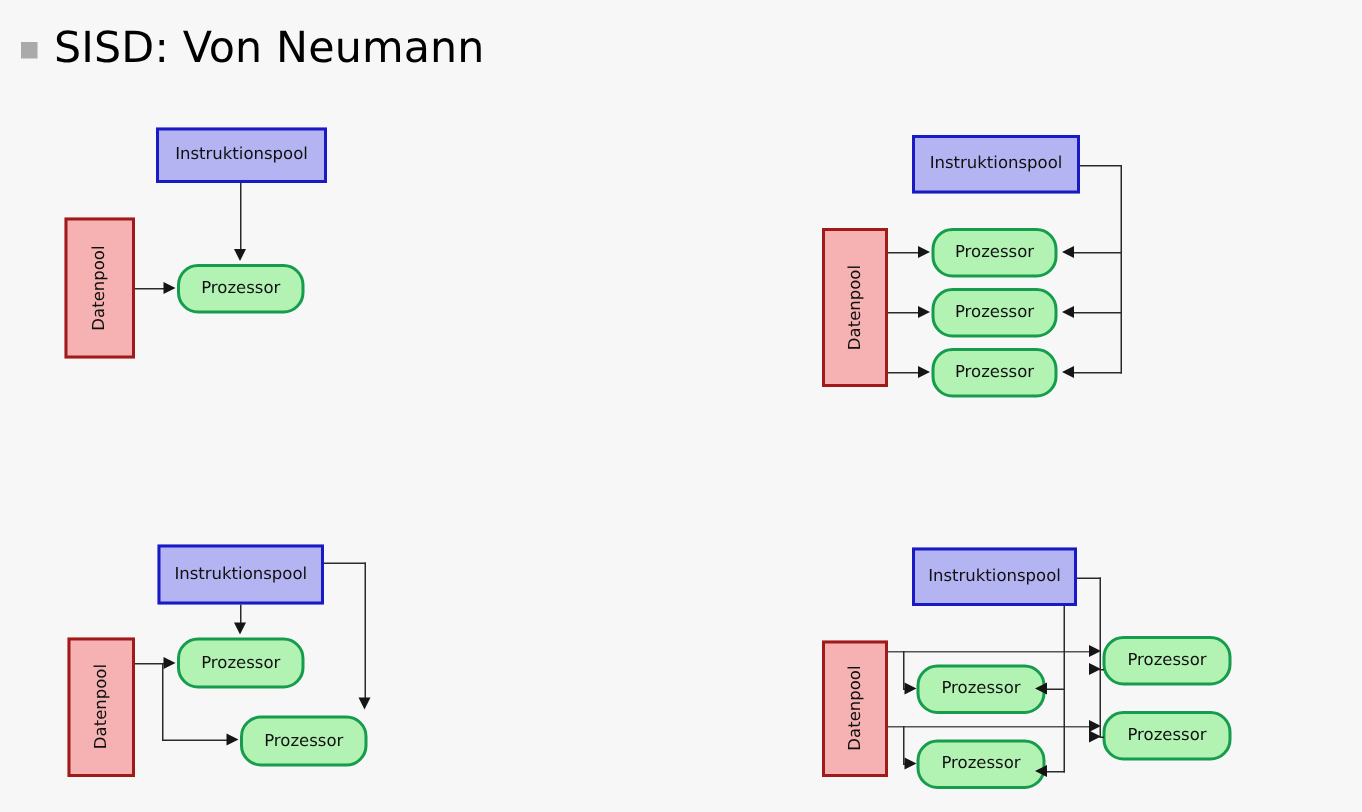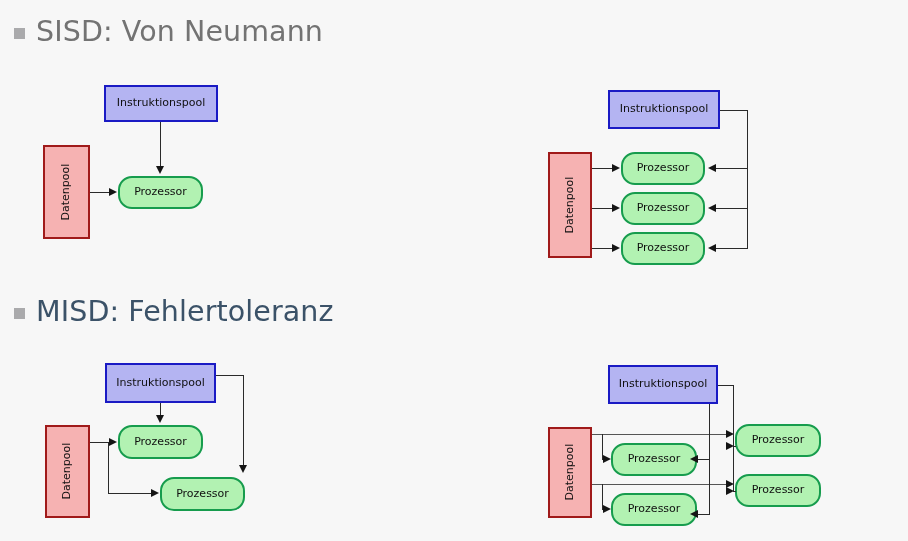--- a/index.html
+++ b/index.html
@@ -67,21 +67,21 @@
 </style>
 </head>
 <body style="background: rgb(247, 247, 247);">
 
 <div class="slide">
 
   <div class="quad" id="quad-sisd">
 
     <div class="heading" id="heading-sisd">
       <span class="bullet" style="background: rgb(170, 170, 172);"></span>
-      <span class="heading-text" style="color: #737373;">SISD: Von Neumann</span>
+      <span class="heading-text" style="color: #000000;">SISD: Von Neumann</span>
     </div>
 
     <div class="diagram">
 
       <div class="box box-instr" style="left: 104px; top: 85px; width: 114px; height: 37px; background: rgb(180, 180, 242); border-color: rgb(26, 26, 196);">
         <span>Instruktionspool</span>
       </div>
 
       <div class="box box-data" style="left: 43px; top: 145px; width: 47px; height: 94px; background: rgb(246, 178, 178); border-color: rgb(160, 26, 26);">
         <span class="vlabel">Datenpool</span>
@@ -134,24 +134,20 @@
       <div class="ah left" style="left:254px;top:164px;"></div>
       <div class="ln h" style="left:262px;top:208px;width:32px;"></div>
       <div class="ah left" style="left:254px;top:204px;"></div>
       <div class="ln h" style="left:262px;top:248px;width:32px;"></div>
       <div class="ah left" style="left:254px;top:244px;"></div>
     </div>
   </div>
 
   <div class="quad" id="quad-misd">
 
-    <div class="heading" id="heading-misd">
-      <span class="bullet" style="background: rgb(170, 170, 172);"></span>
-      <span class="heading-text" style="color: rgb(59, 82, 104);">MISD: Fehlertoleranz</span>
-    </div>
 
     <div class="diagram">
 
       <div class="box box-instr" style="left: 105px; top: 83px; width: 111px; height: 40px; background: rgb(180, 180, 242); border-color: rgb(26, 26, 196);">
         <span>Instruktionspool</span>
       </div>
 
       <div class="box box-data" style="left: 45px; top: 145px; width: 45px; height: 93px; background: rgb(246, 178, 178); border-color: rgb(160, 26, 26);">
         <span class="vlabel">Datenpool</span>
       </div>

